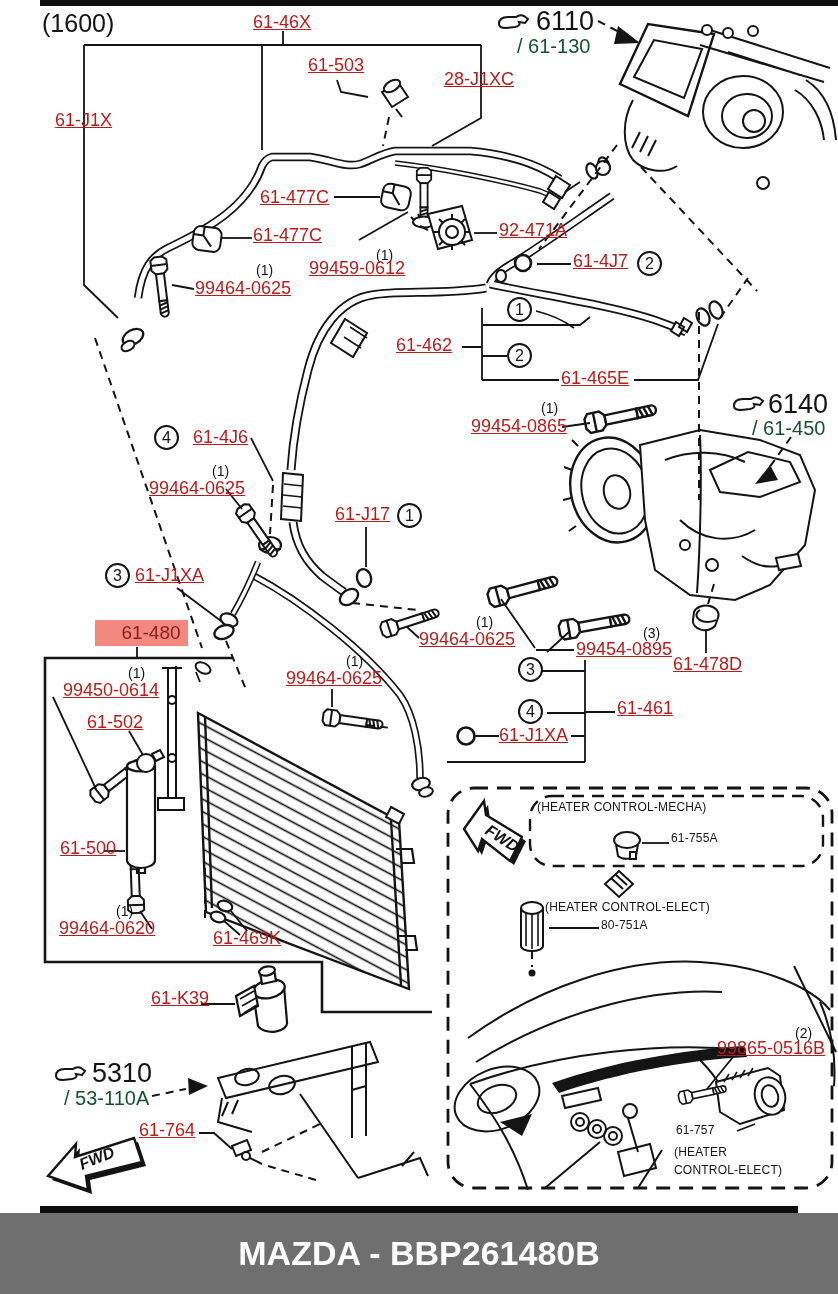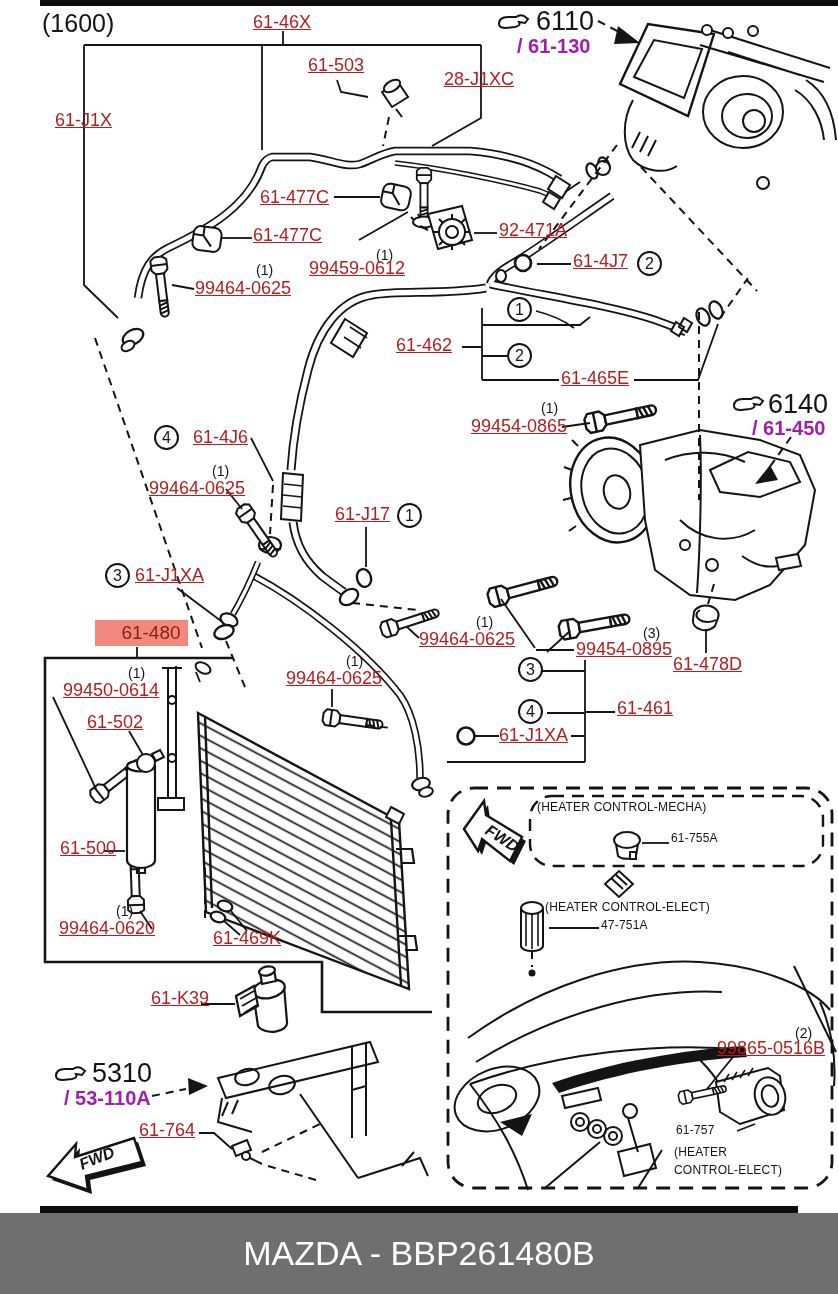--- a/index.html
+++ b/index.html
@@ -2,31 +2,31 @@
 <html><head>
 <meta charset="utf-8">
 <style>
   html,body{margin:0;padding:0;background:#ffffff;}
   #stage{position:relative;width:838px;height:1294px;background:#ffffff;overflow:hidden;
          font-family:"Liberation Sans",sans-serif;color:#141414;}
   svg{position:absolute;left:0;top:0;}
   .lbl{position:absolute;white-space:nowrap;font-size:18px;line-height:1.05;color:#b91c1c;text-decoration:underline;}
   .qty{position:absolute;white-space:nowrap;font-size:14px;color:#141414;}
   .big{position:absolute;white-space:nowrap;font-size:27px;color:#141414;}
-  .sub{position:absolute;white-space:nowrap;font-size:20px;color:#a21caf;font-weight:bold;}
+  .sub{position:absolute;white-space:nowrap;font-size:20px;color:#14532d;}
   .inset-t{position:absolute;white-space:nowrap;font-size:12px;letter-spacing:.2px;color:#141414;}
   .circ{position:absolute;width:25px;height:25px;border:2.4px solid #141414;border-radius:50%;
         background:#fff;display:flex;align-items:center;justify-content:center;
         font-size:16px;box-sizing:border-box;}
   #hl{position:absolute;left:95px;top:620px;width:74px;height:26px;display:flex;
       align-items:center;justify-content:center;font-size:19px;padding-left:19px;}
   #topbar{position:absolute;left:40px;top:0;width:798px;height:6px;background:#0d0d0d;}
   #divider{position:absolute;left:40px;top:1206px;width:758px;height:7px;background:#0d0d0d;}
   #footer{position:absolute;left:0;top:1213px;width:838px;height:81px;display:flex;
-          align-items:center;justify-content:center;gap:40px;font-size:34px;}
+          align-items:center;justify-content:center;gap:40px;font-size:34px;font-weight:bold;}
 </style>
 </head>
 <body>
 
 <div id="stage">
 
 <svg width="838" height="1294" viewBox="0 0 838 1294">
   <defs>
     <pattern id="hatch" patternUnits="userSpaceOnUse" width="11" height="11" patternTransform="rotate(28)">
       <path d="M0,5.5 H11" stroke="#141414" stroke-width="1.7"></path>
@@ -418,20 +418,20 @@
 <div class="qty" style="left:643px;top:625px">(3)</div>
 <div class="lbl" style="left:576px;top:640px">99454-0895</div>
 <div class="lbl" style="left:673px;top:655px">61-478D</div>
 <div class="circ" style="left:518px;top:657px">3</div>
 <div class="circ" style="left:518px;top:699px">4</div>
 <div class="lbl" style="left:617px;top:699px">61-461</div>
 <div class="lbl" style="left:499px;top:726px">61-J1XA</div>
 <div class="inset-t" style="left:537px;top:800px">(HEATER CONTROL-MECHA)</div>
 <div class="inset-t" style="left:671px;top:831px">61-755A</div>
 <div class="inset-t" style="left:545px;top:900px">(HEATER CONTROL-ELECT)</div>
-<div class="inset-t" style="left:601px;top:918px">47-751A</div>
+<div class="inset-t" style="left:601px;top:918px">80-751A</div>
 <div class="qty" style="left:795px;top:1025px">(2)</div>
 <div class="lbl" style="left:717px;top:1039px">99865-0516B</div>
 <div class="inset-t" style="left:676px;top:1123px">61-757</div>
 <div class="inset-t" style="left:674px;top:1145px">(HEATER</div>
 <div class="inset-t" style="left:674px;top:1163px">CONTROL-ELECT)</div>
 
 </div>
 
 </body></html>

